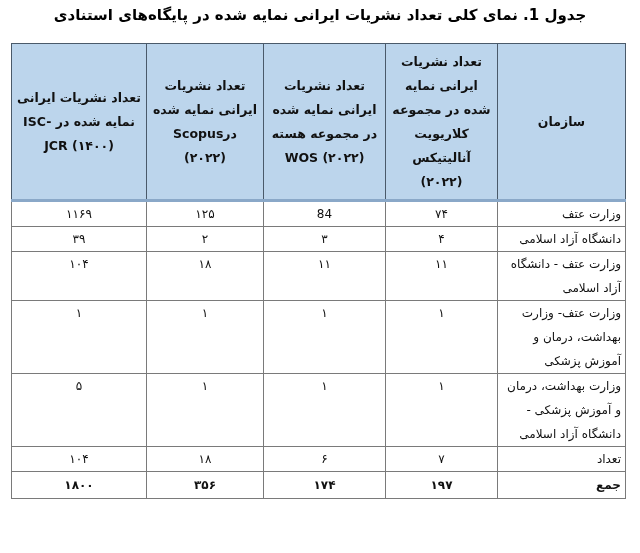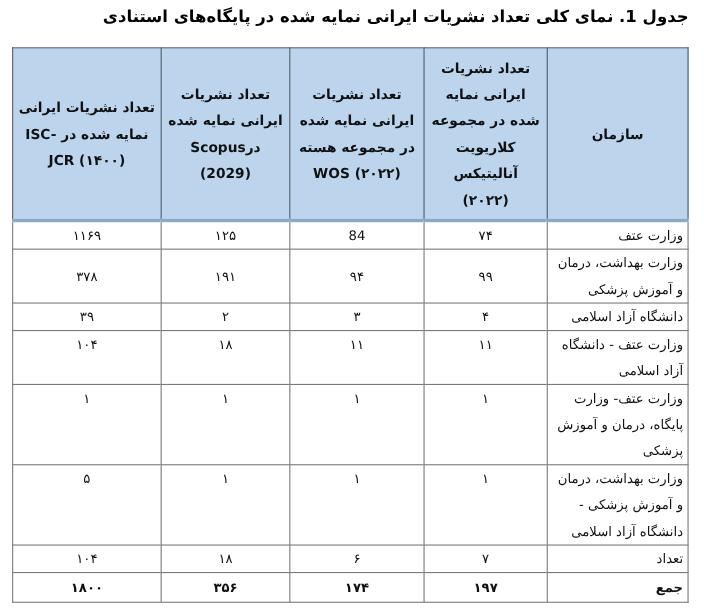--- a/index.html
+++ b/index.html
@@ -1,18 +1,18 @@
 <!DOCTYPE html>
 <html><head>
 <meta charset="utf-8">
 <style>
   html, body { margin:0; padding:0; background:#ffffff; }
   body { width:640px; height:553px; position:relative; overflow:hidden;
          font-family: "DejaVu Sans", sans-serif; color:#111; }
-  .title { position:absolute; top:4px; right:14px; left:14px; text-align:right;
+  .title { position:absolute; top:4px; right:14px; left:14px; text-align:center;
            direction:rtl; font-family:"DejaVu Sans", sans-serif; font-weight:bold;
            font-size:15px; line-height:22px; color:#000; }
   table.data { position:absolute; left:11px; top:43px; width:614px;
                border-collapse:collapse; direction:rtl; table-layout:fixed; }
   table.data td, table.data th { border:1px solid #555; text-align:center;
                vertical-align:middle; padding:0 4px; font-size:12px; line-height:24px; }
   table.data td { border-color:#7a7a7a; }
   table.data th { background:#bcd5ec; font-weight:bold; font-size:12.5px; line-height:24px;
                   border-color:#4a5a6a; border-bottom:3px solid #8aa8c8; }
   table.data td.num { vertical-align:top; padding-top:0; font-size:12px; }
@@ -31,53 +31,46 @@
       <col style="width:112px">
       <col style="width:122px">
       <col style="width:117px">
       <col style="width:135px">
   </colgroup>
   <tbody>
       <tr style="height:157px">
     <th>سازمان</th>
     <th>تعداد نشریات ایرانی نمایه شده در مجموعه کلاریویت آنالیتیکس (۲۰۲۲)</th>
     <th>تعداد نشریات ایرانی نمایه شده در مجموعه هسته WOS (۲۰۲۲)</th>
-    <th>تعداد نشریات ایرانی نمایه شده درScopus (2029)</th>
+    <th>تعداد نشریات ایرانی نمایه شده درScopus (۲۰۲۲)</th>
     <th>تعداد نشریات ایرانی نمایه شده در ISC- JCR (۱۴۰۰)</th>
   </tr>
   <tr style="height:23px">
     <td class="org">وزارت عتف</td>
     <td class="num">۷۴</td>
     <td class="num">84</td>
     <td class="num">۱۲۵</td>
     <td class="num">۱۱۶۹</td>
-  </tr>
-  <tr style="height:49px">
-    <td class="org">وزارت بهداشت، درمان و آموزش پزشکی</td>
-    <td class="num" style="vertical-align:middle">۹۹</td>
-    <td class="num" style="vertical-align:middle">۹۴</td>
-    <td class="num" style="vertical-align:middle">۱۹۱</td>
-    <td class="num" style="vertical-align:middle">۳۷۸</td>
   </tr>
   <tr style="height:25px">
     <td class="org">دانشگاه آزاد اسلامی</td>
     <td class="num">۴</td>
     <td class="num">۳</td>
     <td class="num">۲</td>
     <td class="num">۳۹</td>
   </tr>
   <tr style="height:48px">
     <td class="org">وزارت عتف - دانشگاه آزاد اسلامی</td>
     <td class="num">۱۱</td>
     <td class="num">۱۱</td>
     <td class="num">۱۸</td>
     <td class="num">۱۰۴</td>
   </tr>
   <tr style="height:73px">
-    <td class="org">وزارت عتف- وزارت پایگاه، درمان و آموزش پزشکی</td>
+    <td class="org">وزارت عتف- وزارت بهداشت، درمان و آموزش پزشکی</td>
     <td class="num">۱</td>
     <td class="num">۱</td>
     <td class="num">۱</td>
     <td class="num">۱</td>
   </tr>
   <tr style="height:73px">
     <td class="org">وزارت بهداشت، درمان و آموزش پزشکی - دانشگاه آزاد اسلامی</td>
     <td class="num">۱</td>
     <td class="num">۱</td>
     <td class="num">۱</td>

